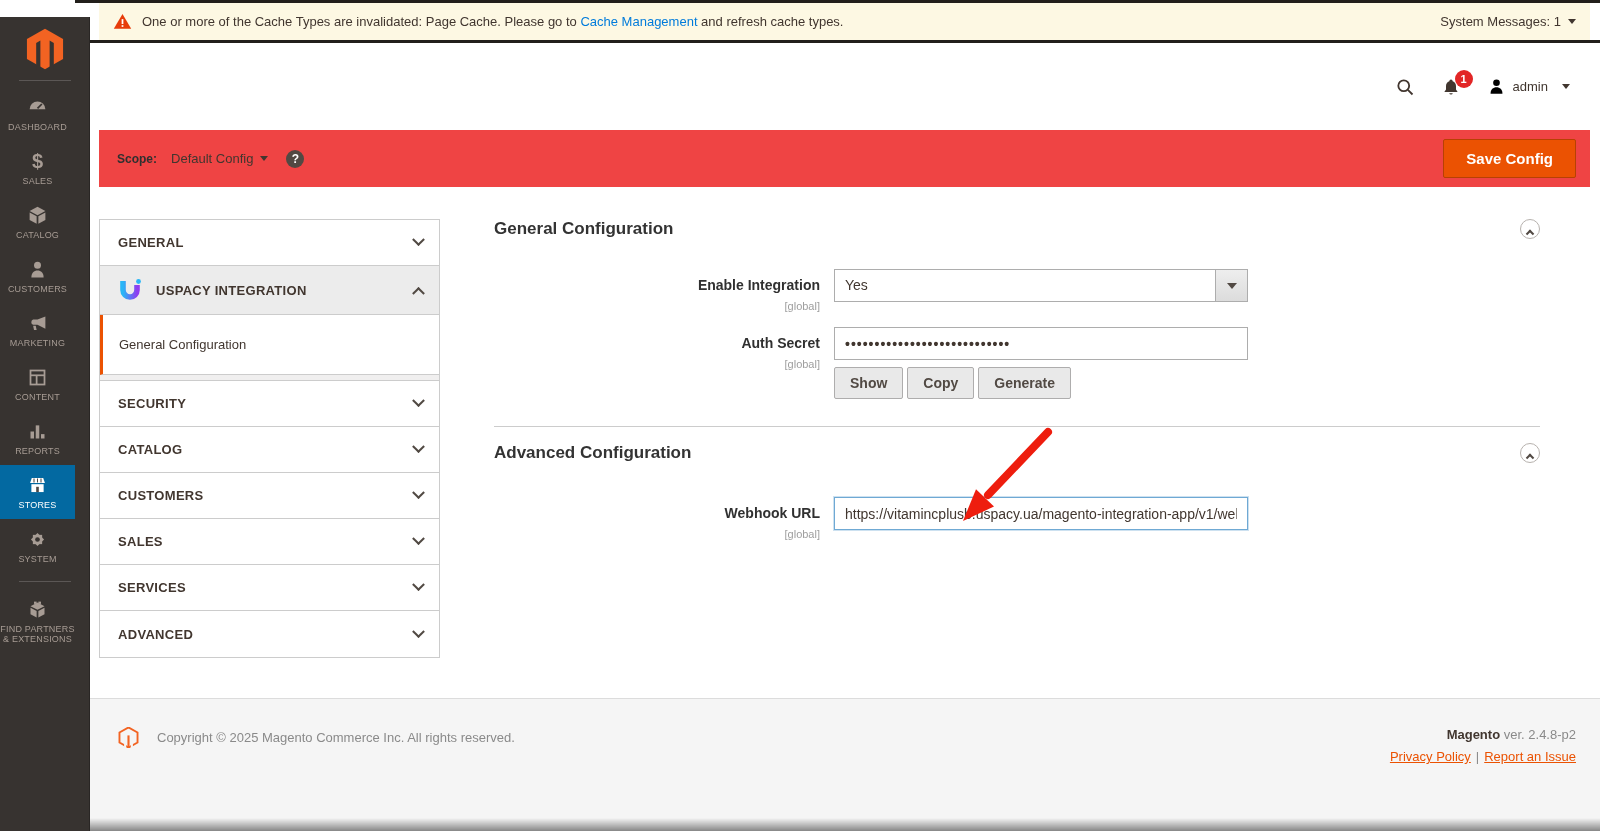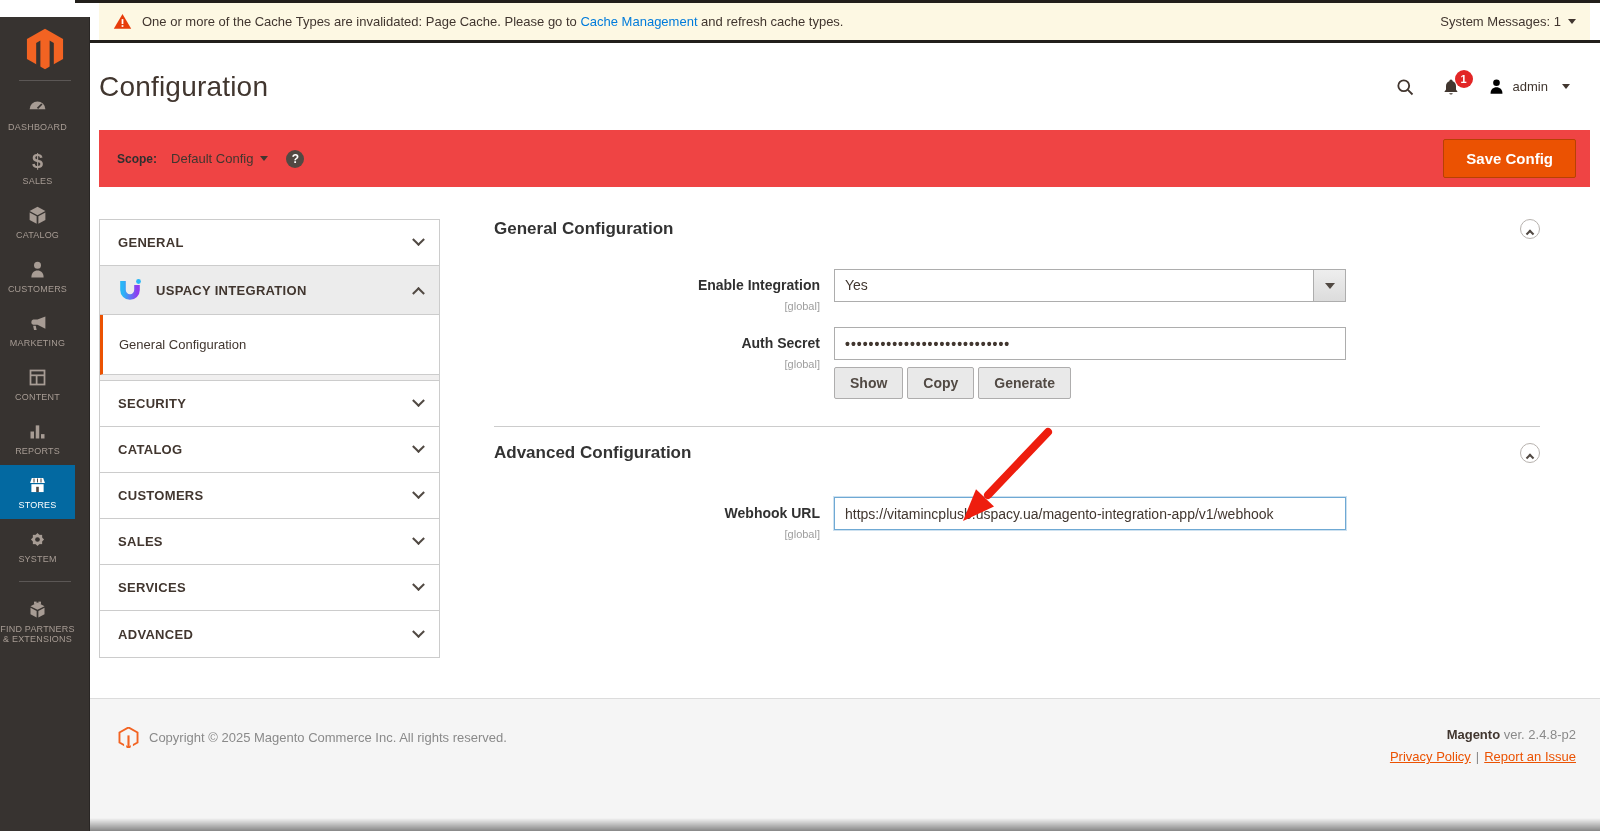--- a/index.html
+++ b/index.html
@@ -67,35 +67,35 @@
   .config-main { margin-left:395px; margin-right:60px; }
   .section-head { display:flex; align-items:center; margin-bottom:30px; }
   .section-title { font-size:17px; font-weight:bold; color:#333; }
   .collapse-btn { margin-left:auto; width:20px; height:20px; border:1px solid #b7b2ae; border-radius:50%; display:flex; align-items:center; justify-content:center; cursor:pointer; background:#fff; }
   .collapse-btn .chev { width:6px; height:6px; border-color:#514943; margin:3px 0 0 0; }
 
   .field-row { display:flex; margin-bottom:15px; }
   .field-label { width:340px; text-align:right; padding-right:14px; padding-top:8px; }
   .field-label .lab { font-size:14px; font-weight:bold; color:#303030; }
   .field-label .scope { font-size:11px; color:#9e9e9e; margin-top:7px; }
-  .field-control { width:512px; }
+  .field-control { width:414px; }
   .select-box { position:relative; height:33px; border:1px solid #adadad; background:#fff; cursor:pointer; }
   .select-box .sel-val { line-height:31px; padding-left:10px; font-size:14px; color:#41362f; }
   .sel-arrow { position:absolute; top:0; right:0; width:32px; height:31px; border-left:1px solid #adadad; background:linear-gradient(#eee,#dcdcdc); display:flex; align-items:center; justify-content:center; }
   .sel-arrow .tri { width:0; height:0; border-left:5px solid transparent; border-right:5px solid transparent; border-top:6px solid #514943; }
   .text-input { width:100%; height:33px; border:1px solid #adadad; padding:0 10px; font-size:14px; color:#41362f; font-family:"Liberation Sans",sans-serif; background:#fff; }
   .text-input.secret { letter-spacing:1px; font-weight:bold; }
   .text-input.focus-blue { border:1px solid #6fa9d4; box-shadow:0 0 0 1px rgba(111,169,212,.35); }
   .btn-row { display:flex; gap:4px; margin-top:7px; }
   .sec-btn { background:#e9e9e9; border:1px solid #aeadad; border-radius:2px; color:#514943; font-size:14px; font-weight:bold; padding:7px 15px; cursor:pointer; font-family:"Liberation Sans",sans-serif; }
   .rule { border:none; border-top:1px solid #ccc; margin:27px 0 16px; }
 
   
   .page-footer { position:absolute; left:75px; right:0; top:698px; bottom:0; background:#f5f5f5; border-top:1px solid #dcdcdc; padding:28px 24px 0; }
-  .foot-left { float:left; display:flex; align-items:flex-start; gap:10px;padding-left:19px; }
+  .foot-left { float:left; display:flex; align-items:flex-start; gap:18px;padding-left:19px; }
   .foot-logo { width:21px; height:21px; }
   .copyright { font-size:13px; color:#8a8a8a; padding-top:3px; }
   .foot-right { float:right; text-align:right; }
   .ver-line { font-size:13px; color:#8a8a8a; }
   .ver-line b { color:#41362f; }
   .foot-links { margin-top:7px; font-size:13px; }
   .foot-links a { color:#eb5202; text-decoration:underline; cursor:pointer; }
   .foot-links .sep { color:#8a8a8a; margin:0 5px; text-decoration:none; }
   .bottom-shade { position:absolute; left:0; right:0; bottom:0; height:13px; background:linear-gradient(rgba(0,0,0,0), rgba(0,0,0,.45)); pointer-events:none; }
 
@@ -237,21 +237,20 @@
         <span class="msg-text"><span>One or more of the Cache Types are invalidated: Page Cache. Please go to </span><a>Cache Management</a><span> and refresh cache types.</span></span>
         <span class="msg-right">
           <span>System Messages: 1</span>
           <span class="caret"></span>
         </span>
       </div>
     </div>
     <div class="msg-strip"></div>
 
     <header class="page-header">
-      <h1 class="page-title">Configuration</h1>
       <div class="header-actions">
         <span class="hicon">
           <svg viewBox="0 0 24 24" fill="none" stroke="currentColor" stroke-width="2.2">
               <circle cx="10.5" cy="10.5" r="6.5"></circle>
               <line x1="15.5" y1="15.5" x2="21" y2="21"></line>
             </svg>
         </span>
         <span class="hicon">
           <svg viewBox="0 0 24 24" fill="currentColor">
               <path d="M12 3 a2 2 0 0 1 2 2 c2.8 .9 4 3.2 4 6 v4 l2 3 H4 l2-3 v-4 c0-2.8 1.2-5.1 4-6 a2 2 0 0 1 2-2 z"></path>

